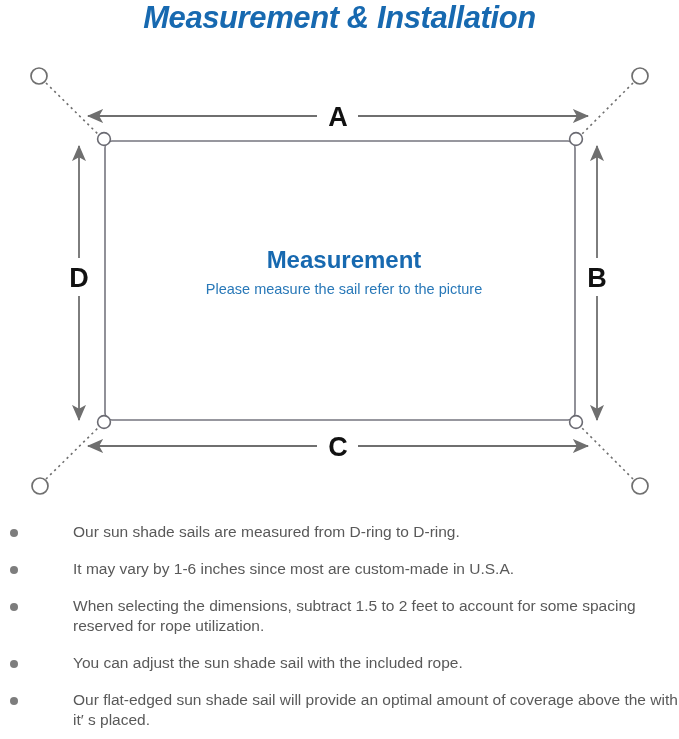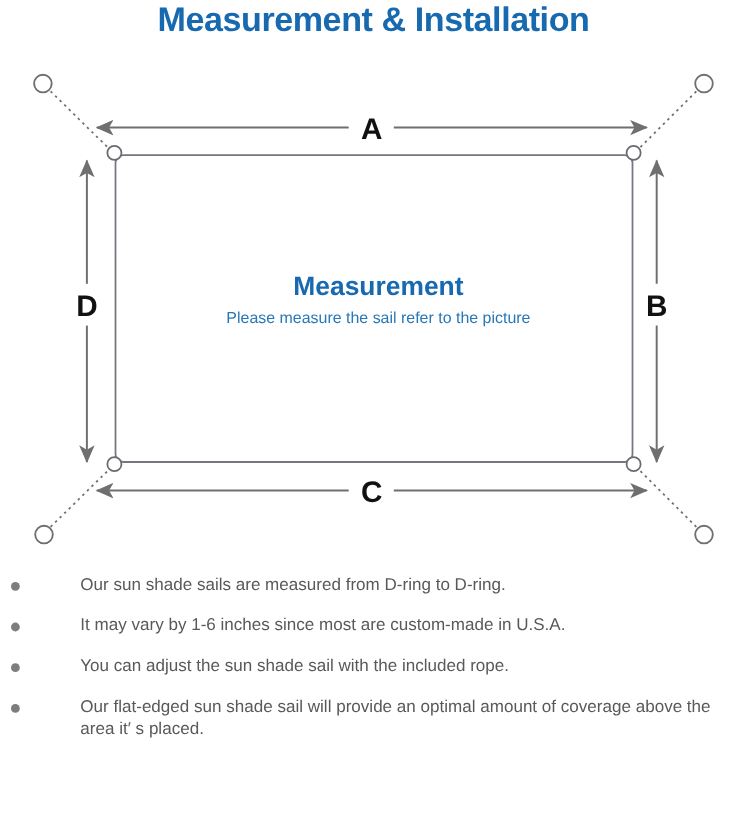--- a/index.html
+++ b/index.html
@@ -24,20 +24,21 @@
     position: absolute;
     top: 0px;
     left: 0;
     width: 679px;
     text-align: center;
     font-size: 31px;
     font-weight: bold;
     color: #1769b0;
     letter-spacing: -0.4px;
     font-family: "Liberation Sans", sans-serif;
+    font-style: italic;
   }
   .diagram {
     position: absolute;
     top: 48px;
     left: 0;
     width: 679px;
     height: 470px;
   }
   .notes {
     position: absolute;
@@ -180,21 +181,25 @@
     <div class="note-row">
       <div class="note-bullet"></div>
       <div class="note-text">Our sun shade sails are measured from D-ring to D-ring.</div>
     </div>
     <div class="note-row">
       <div class="note-bullet"></div>
       <div class="note-text">It may vary by 1-6 inches since most are custom-made in U.S.A.</div>
     </div>
     <div class="note-row">
       <div class="note-bullet"></div>
+      <div class="note-text">When selecting the dimensions, subtract 1.5 to 2 feet to account for some spacing reserved for rope utilization.</div>
+    </div>
+    <div class="note-row">
+      <div class="note-bullet"></div>
       <div class="note-text">You can adjust the sun shade sail with the included rope.</div>
     </div>
     <div class="note-row">
       <div class="note-bullet"></div>
-      <div class="note-text">Our flat-edged sun shade sail will provide an optimal amount of coverage above the area it′ s placed.</div>
+      <div class="note-text">Our flat-edged sun shade sail will provide an optimal amount of coverage above the with it′ s placed.</div>
     </div>
   </div>
 
 </div>
 
 </body></html>

